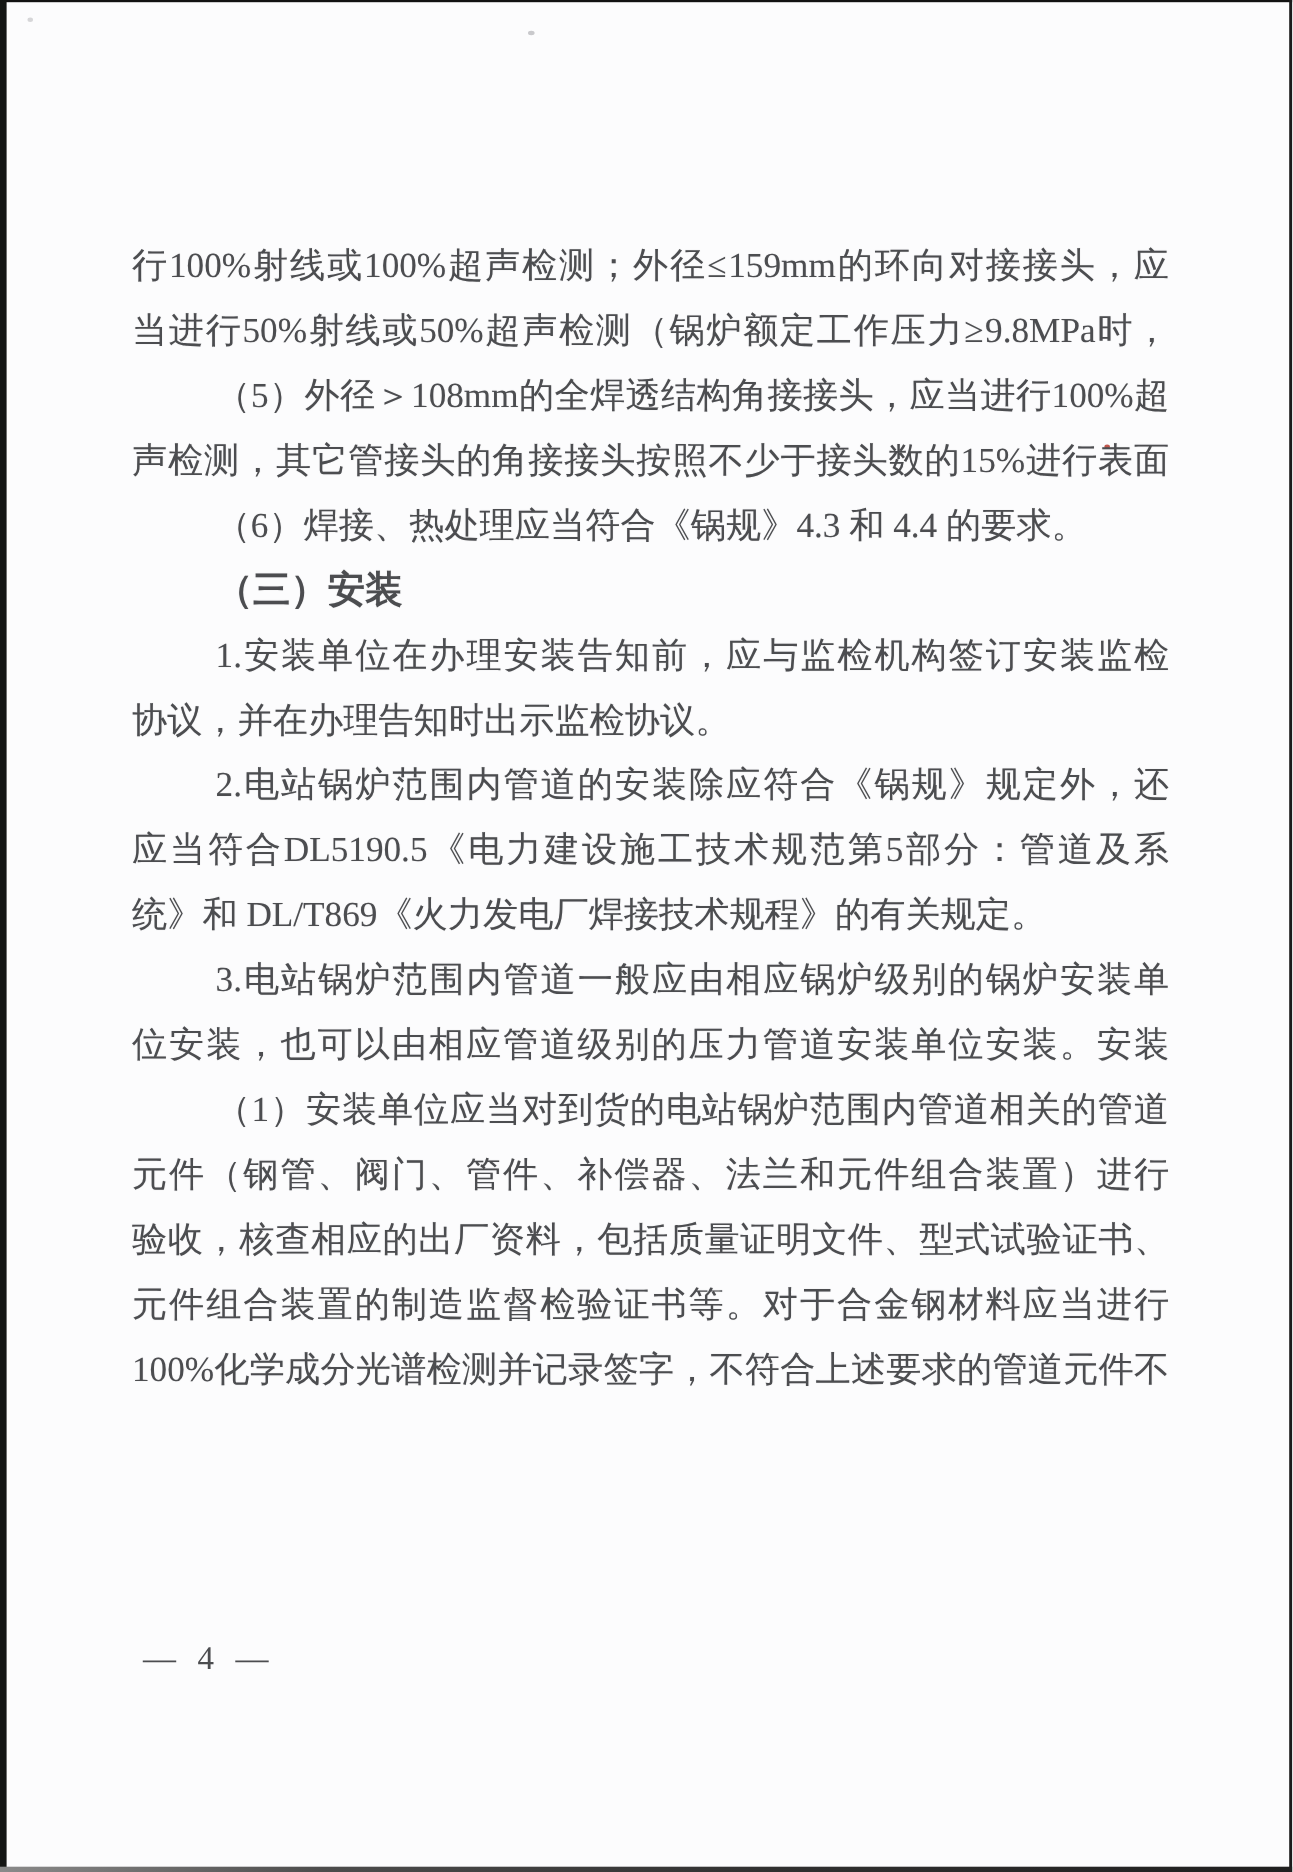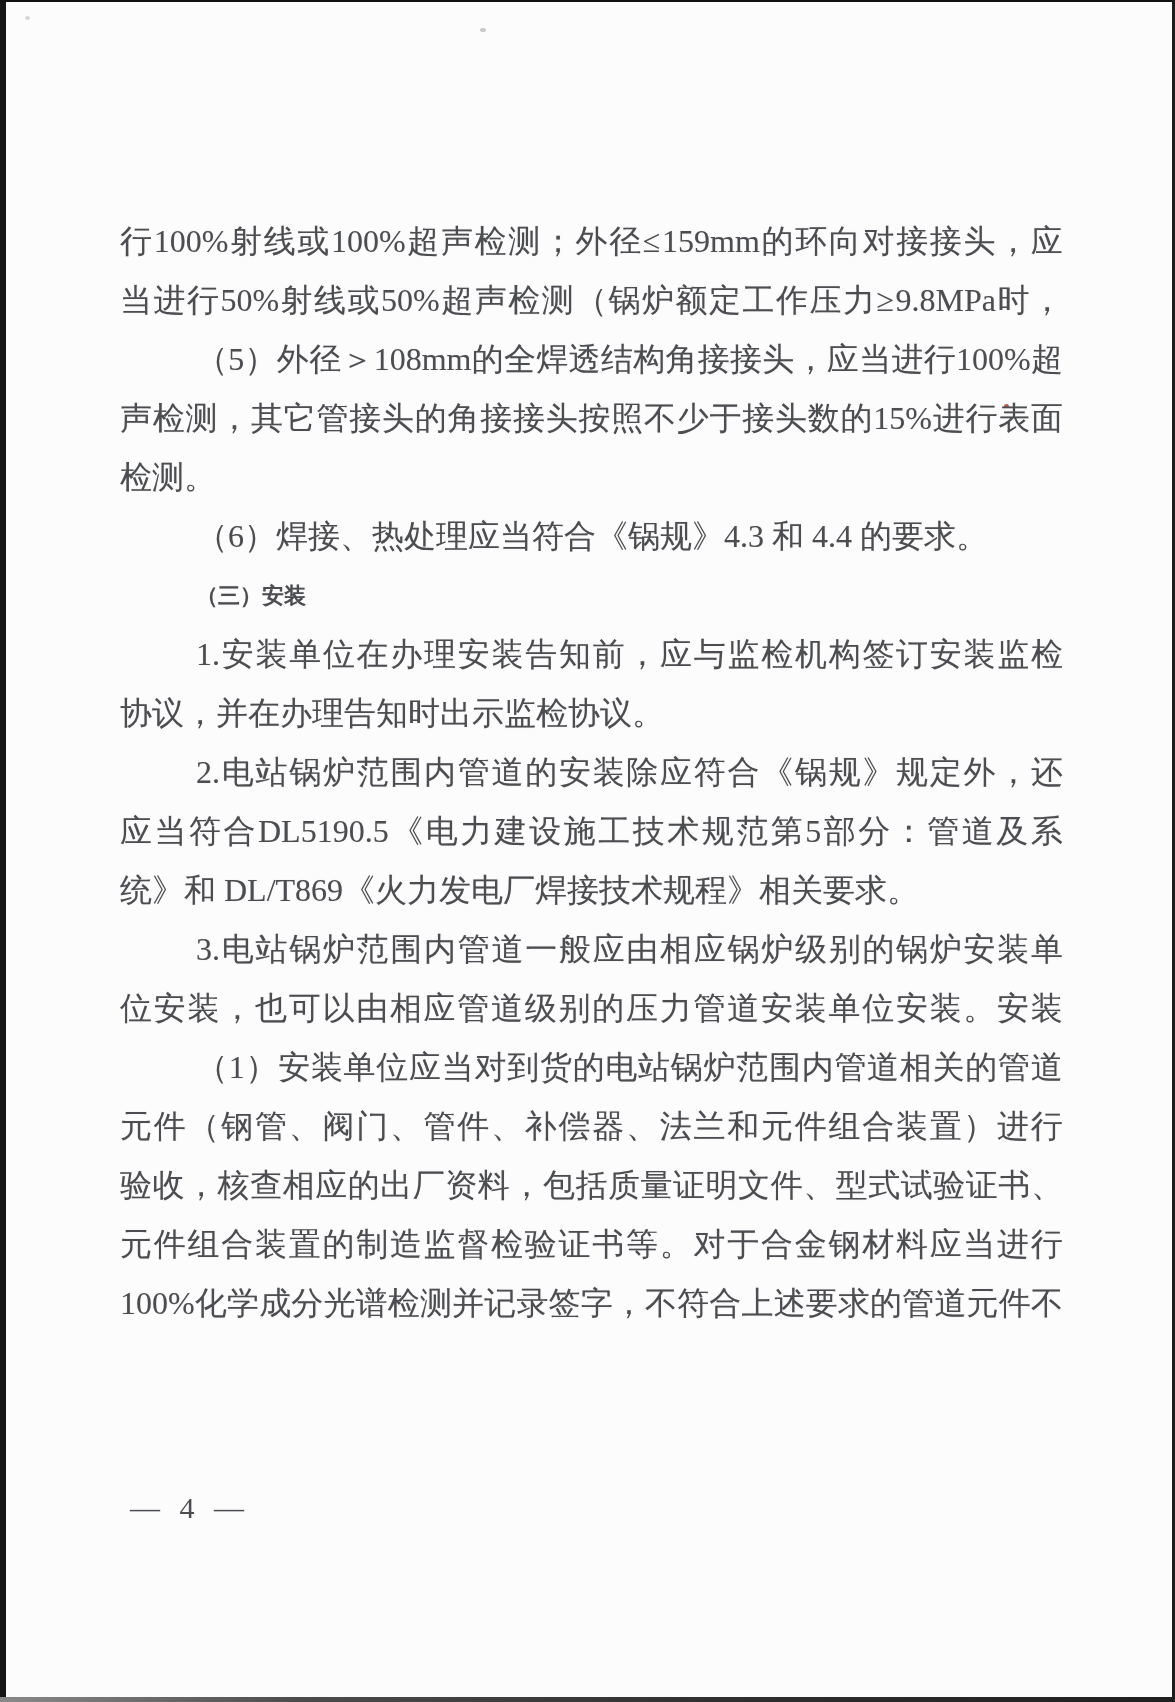--- a/index.html
+++ b/index.html
@@ -44,21 +44,21 @@
     white-space: nowrap;
     text-shadow: 0 0 1px rgba(76, 77, 80, 0.25);
   }
   .line.justify {
     display: flex;
     align-items: center;
     justify-content: space-between;
     white-space: normal;
   }
   .line.indent { padding-left: 76px; }
-  .line.bold   { font-weight: 700; font-size: 22px; }
+  .line.bold   { font-weight: 700; font-size: 34px; }
 
   .page-number {
     position: absolute;
     left: 130px;
     top: 1488px;
     height: 40px;
     line-height: 40px;
     font-size: 30px;
     letter-spacing: 6px;
     color: #4c4d50;
@@ -182,21 +182,20 @@
         <span>接</span>
         <span>头</span>
         <span>数</span>
         <span>的</span>
         <span>15%</span>
         <span>进</span>
         <span>行</span>
         <span>表</span>
         <span>面</span>
       </div>
-      <div class="line">检测。</div>
       <div class="line indent">（6）焊接、热处理应当符合《锅规》4.3 和 4.4 的要求。</div>
       <div class="line indent bold">（三）安装</div>
       <div class="line justify indent">
         <span>1.</span>
         <span>安</span>
         <span>装</span>
         <span>单</span>
         <span>位</span>
         <span>在</span>
         <span>办</span>
@@ -269,21 +268,21 @@
         <span>第</span>
         <span>5</span>
         <span>部</span>
         <span>分</span>
         <span>：</span>
         <span>管</span>
         <span>道</span>
         <span>及</span>
         <span>系</span>
       </div>
-      <div class="line">统》和 DL/T869《火力发电厂焊接技术规程》相关要求。</div>
+      <div class="line">统》和 DL/T869《火力发电厂焊接技术规程》的有关规定。</div>
       <div class="line justify indent">
         <span>3.</span>
         <span>电</span>
         <span>站</span>
         <span>锅</span>
         <span>炉</span>
         <span>范</span>
         <span>围</span>
         <span>内</span>
         <span>管</span>

